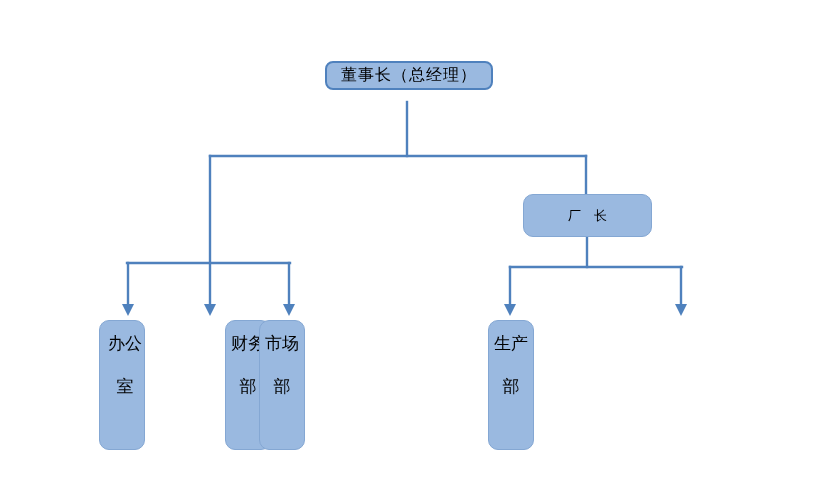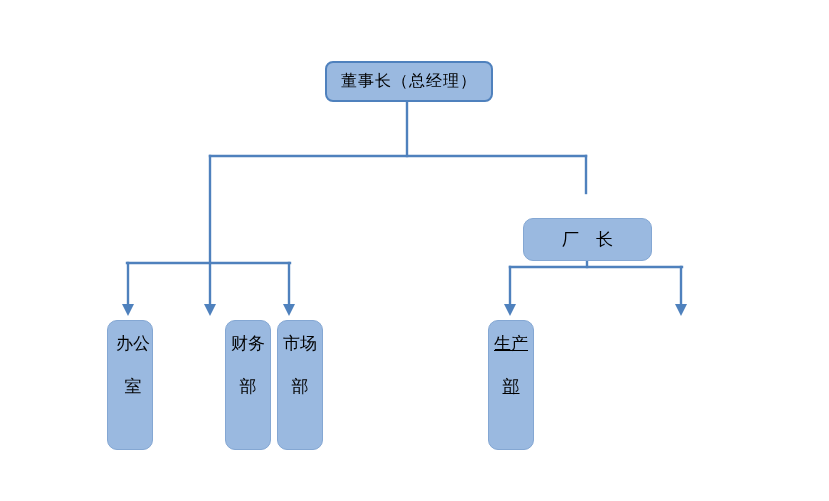--- a/index.html
+++ b/index.html
@@ -30,54 +30,53 @@
   .node {
     position: absolute;
     box-sizing: border-box;
     background: var(--node-fill, #9ab9e0);
     display: flex;
     align-items: center;
     justify-content: center;
   }
   .node-root {
     left: 325px; top: 61px;
-    width: 168px; height: 41px;
+    width: 168px; height: 29px;
     border: 2px solid var(--root-border, #4f81bd);
     border-radius: 8px;
     font-size: 16px;
     letter-spacing: 1px;
   }
   .node-mid {
     left: 523px; top: 194px;
     width: 129px; height: 43px;
     border: 1px solid var(--node-border, #84a7d3);
     border-radius: 10px;
-    font-size: 17px;
-    margin-top: 24px;
+    font-size: 13px;
   }
   .node-dept {
     top: 320px;
     width: 46px; height: 130px;
     border: 1px solid var(--node-border, #84a7d3);
     border-radius: 10px;
     align-items: flex-start;
   }
   .vlabel {
     width: 100%;
     text-align: center;
     font-size: 17px;
     line-height: 43px;
     word-break: break-all;
     white-space: normal;
     padding-top: 1px;
   }
-  #node-office     { left: 107px; padding-left: 6px; }
+  #node-office     { left: 99px; padding-left: 6px; }
   #node-finance    { left: 189px; margin-left: 36px; }
-  #node-marketing  { left: 277px; }
-  #node-production { left: 488px; text-decoration: underline; }
+  #node-marketing  { left: 259px; }
+  #node-production { left: 488px; }
   #node-quality    { left: 657px; }
 </style>
 </head>
 <body>
 
 <div id="canvas" style="--background: #ffffff; --node-fill: #9ab9e0; --node-border: #84a7d3; --root-border: #4f81bd; --connector: #4f81bd; --text: #000000;">
 
   <svg id="connectors" viewBox="0 0 829 501" xmlns="http://www.w3.org/2000/svg" aria-hidden="true">
 
     <path d="M407 102 V156"></path>

